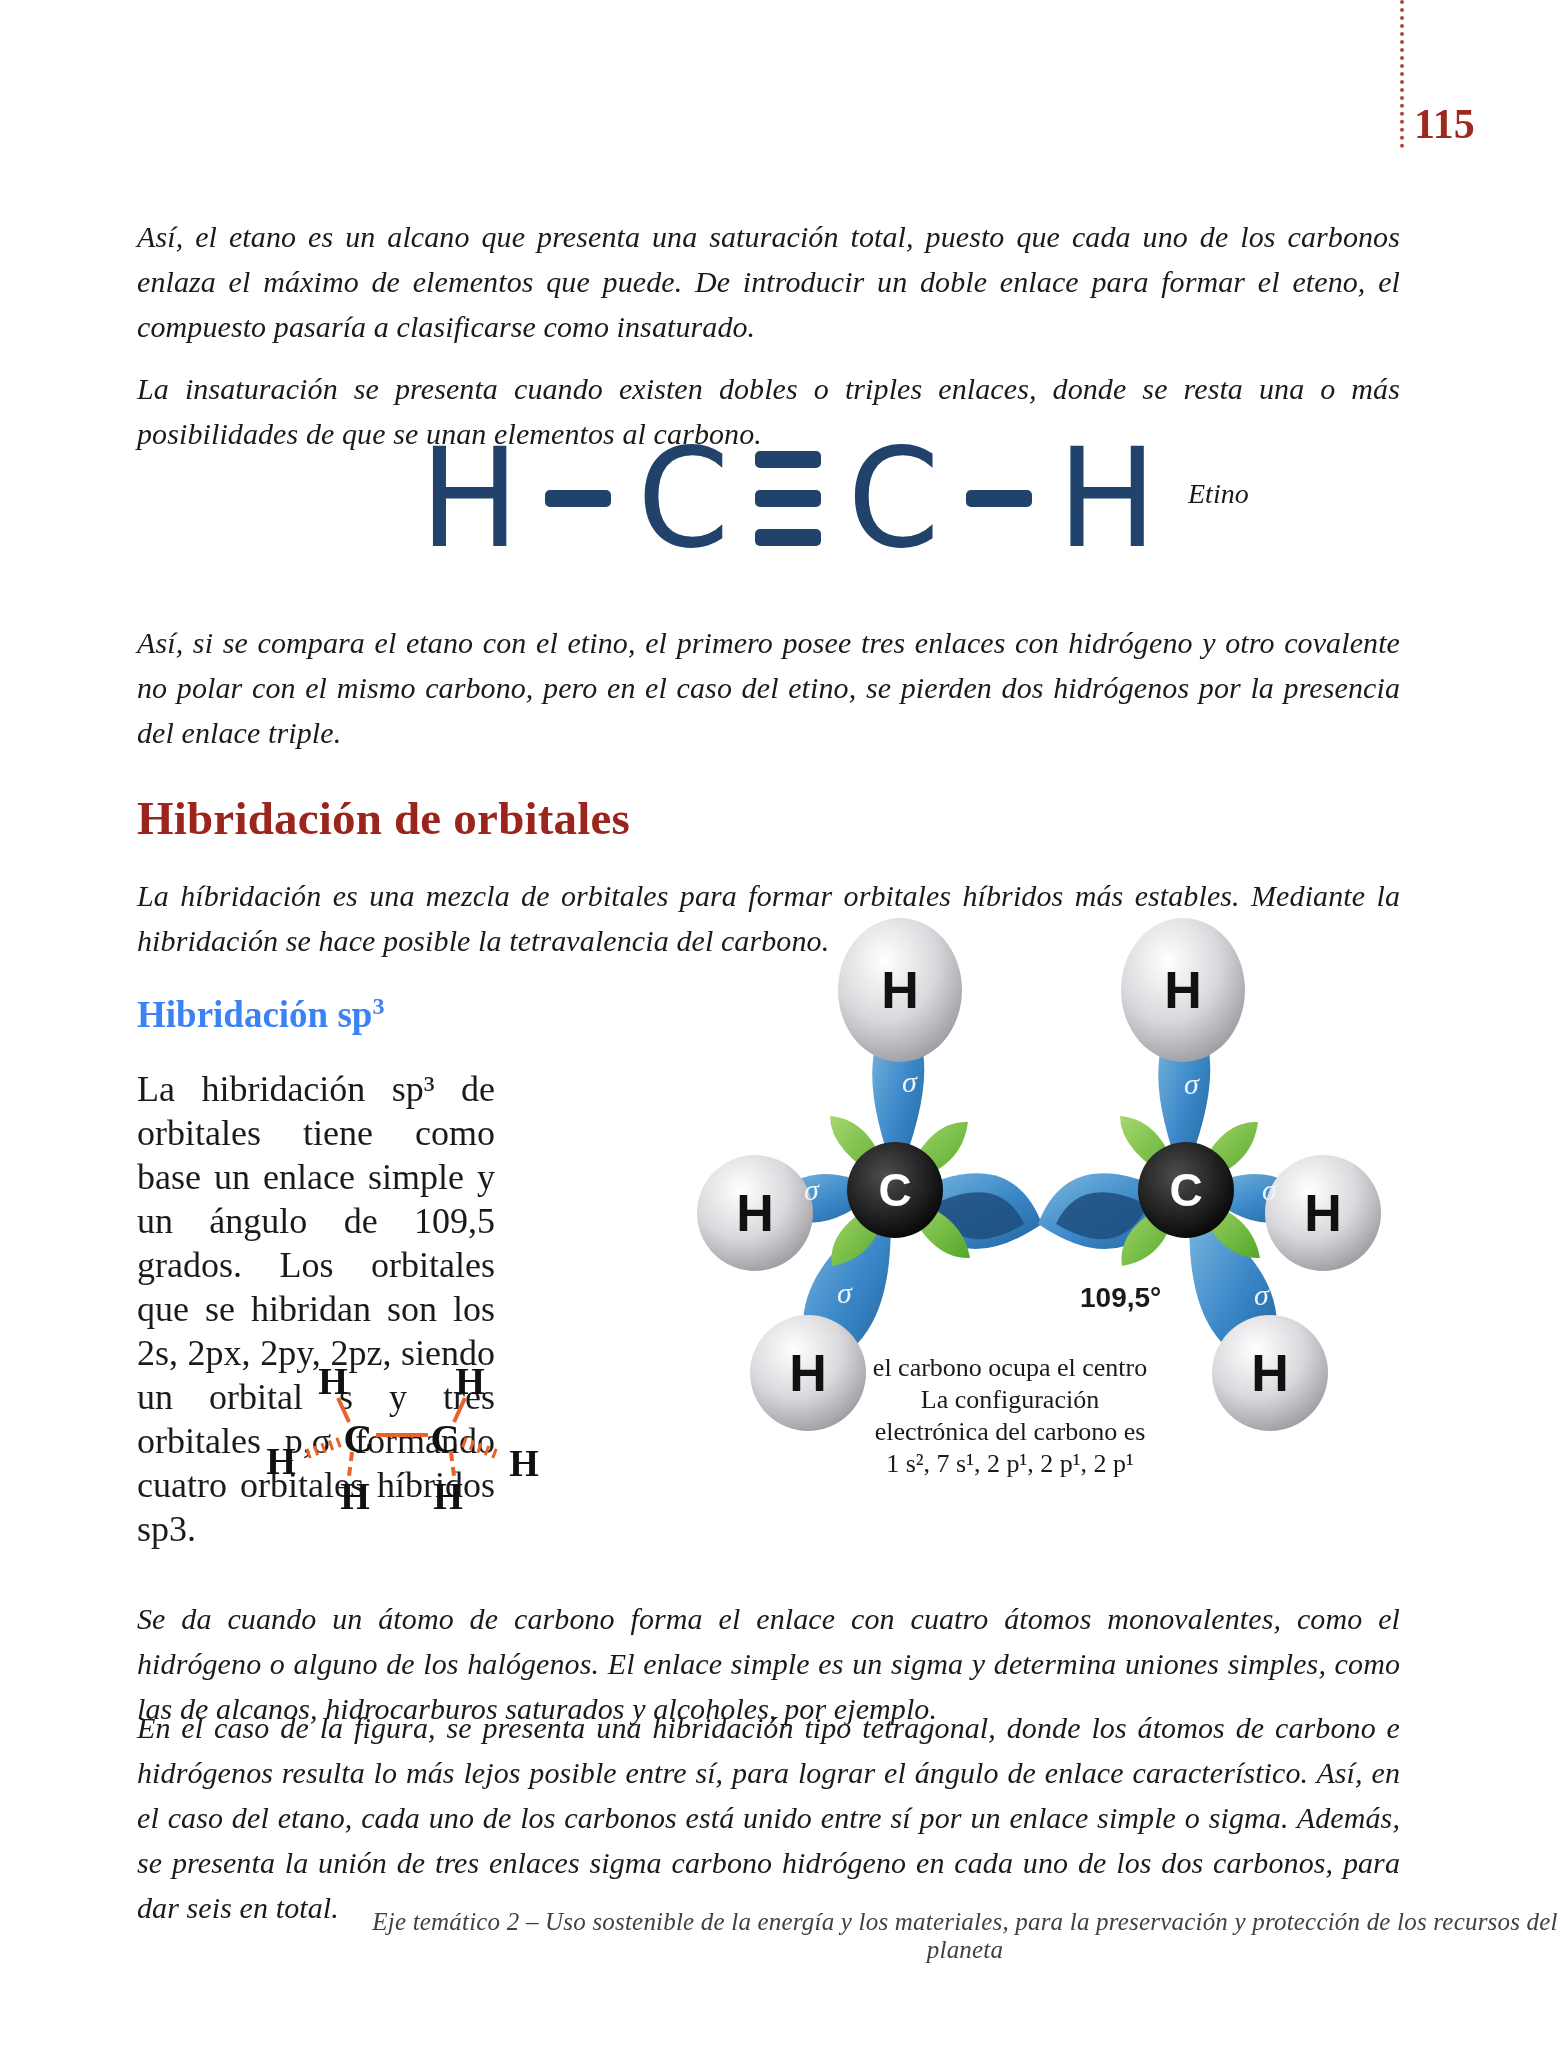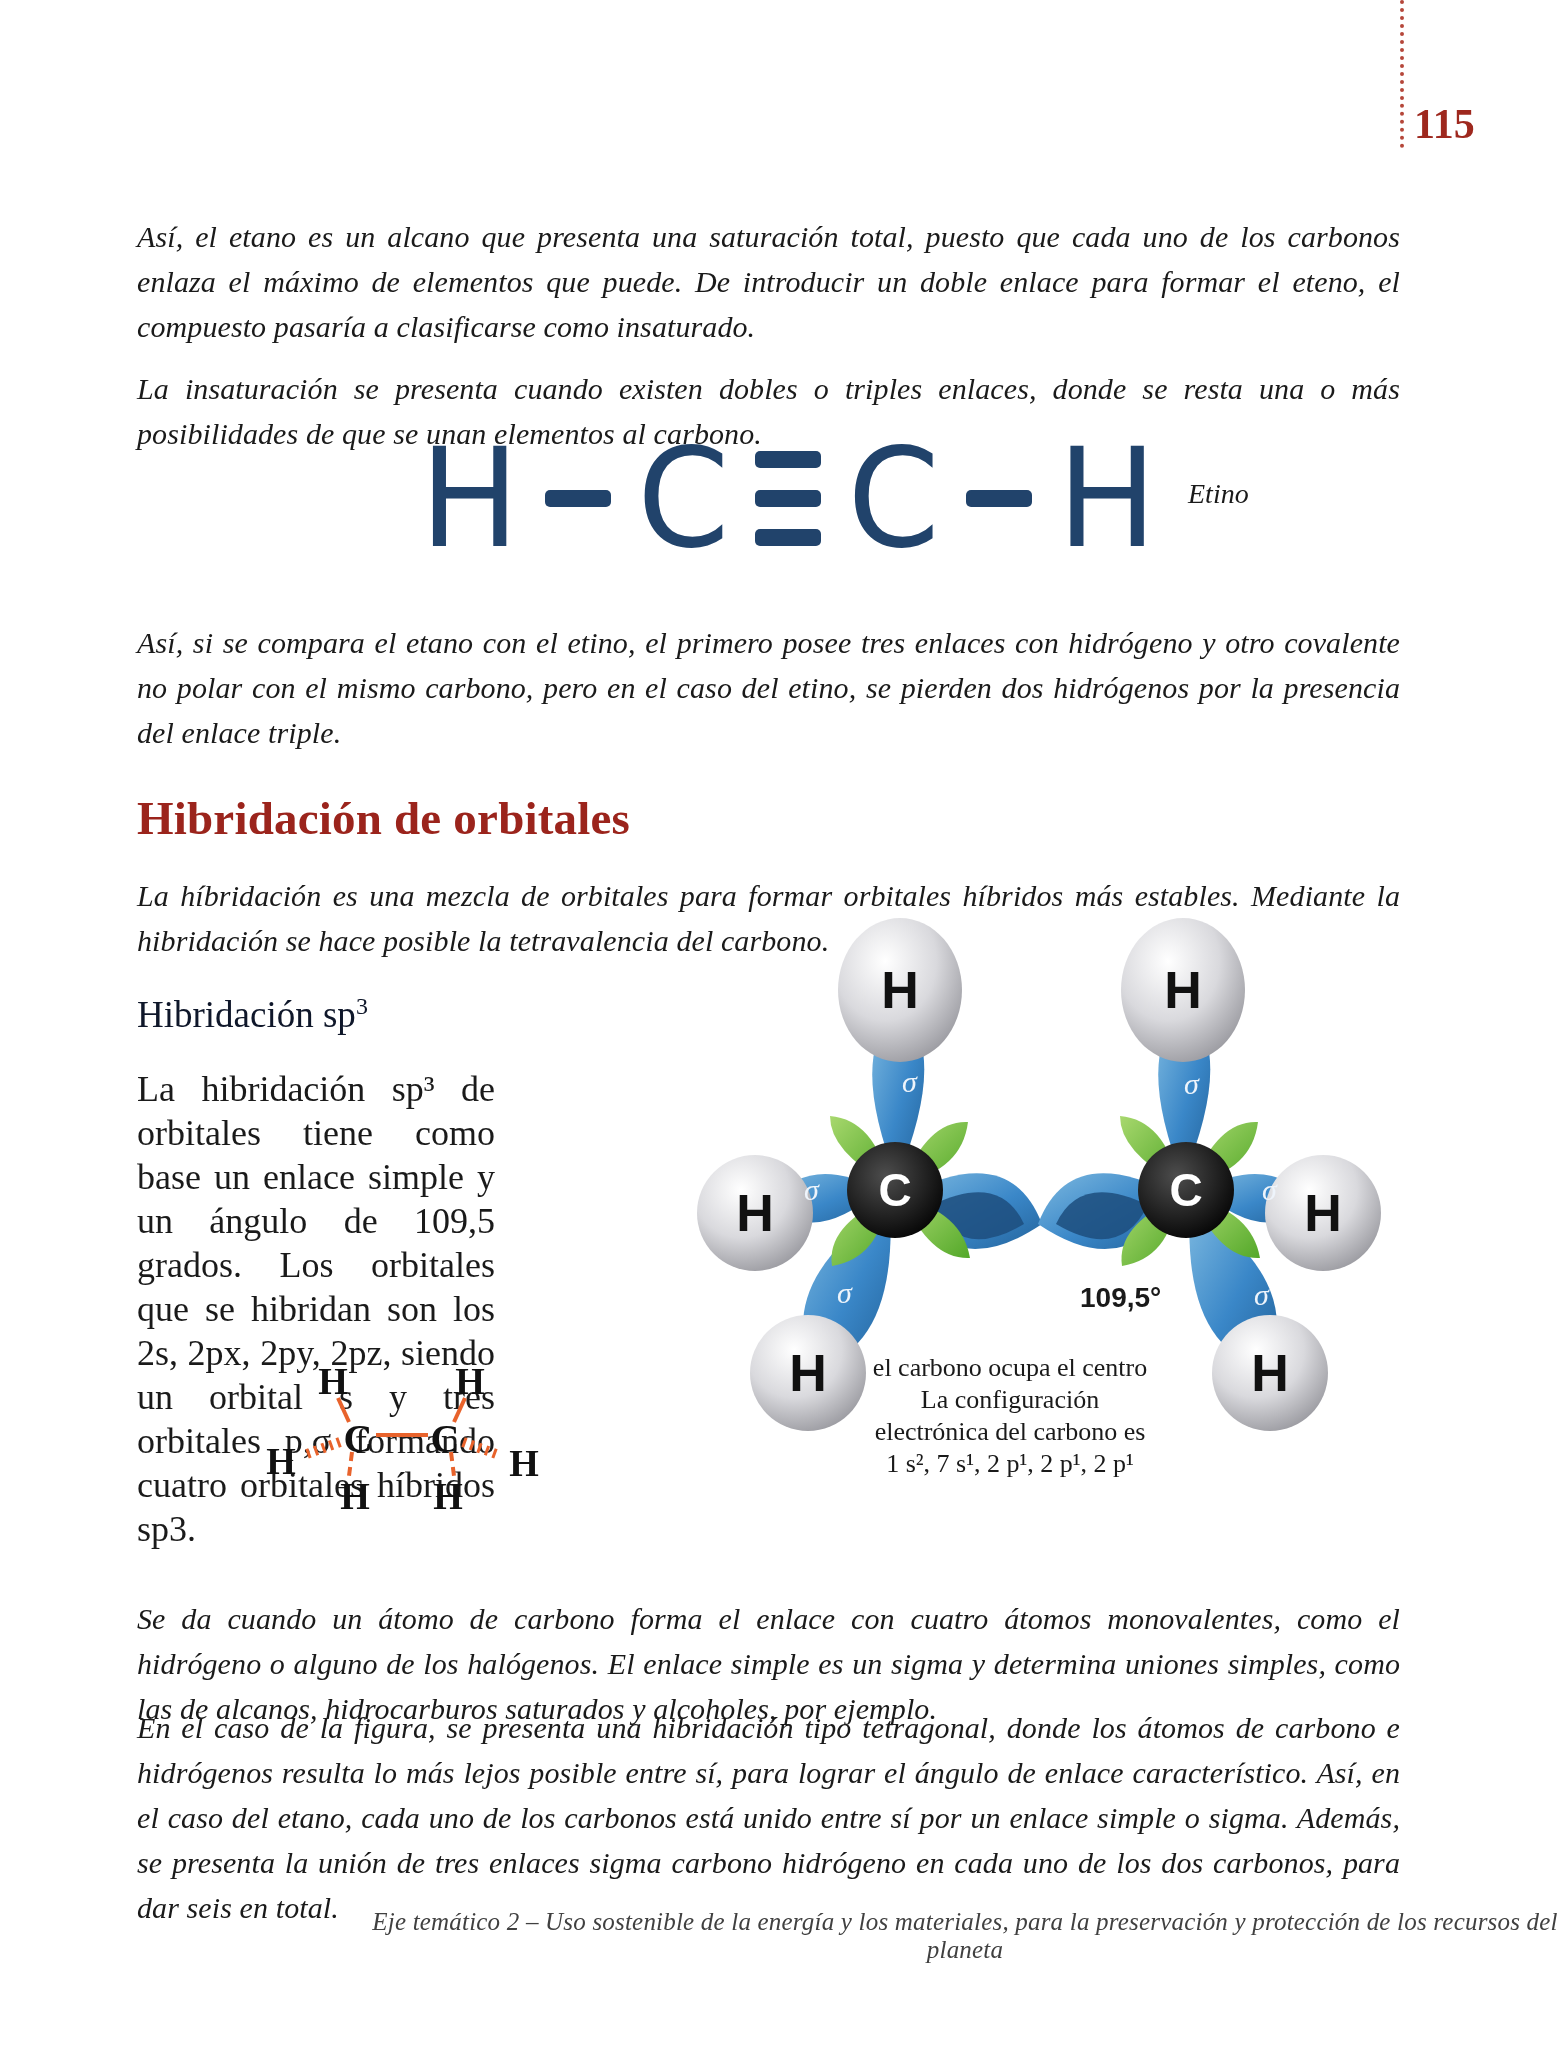--- a/index.html
+++ b/index.html
@@ -26,21 +26,21 @@
   .formula .atom{font-size:132px;line-height:1;font-weight:400;transform:scaleY(1.04);}
   .bondbar{width:66px;height:17px;background:#21436b;border-radius:5px;}
   .triple{display:flex;flex-direction:column;gap:22px;}
   .formula-label{
     left:1188px;top:478px;font-size:28px;font-style:italic;color:#1a1a1a;
   }
   .h1{
     left:137px;top:760px;font-size:47px;font-weight:bold;color:#9b241c;letter-spacing:.2px;
   }
   .h2{
-    left:137px;top:962px;font-size:37px;font-weight:normal;color:#0f172a;
+    left:137px;top:962px;font-size:37px;font-weight:bold;color:#3b82f6;
   }
   .h2 sup{font-size:24px;}
   .colpar{
     left:137px;top:1031px;width:358px;font-size:36px;line-height:44px;text-align:justify;
   }
   .mol{left:680px;top:890px;}
   .caption{
     left:760px;top:1352px;width:500px;font-size:26px;line-height:32px;text-align:center;
   }
   .structural{left:248px;top:1362px;}

